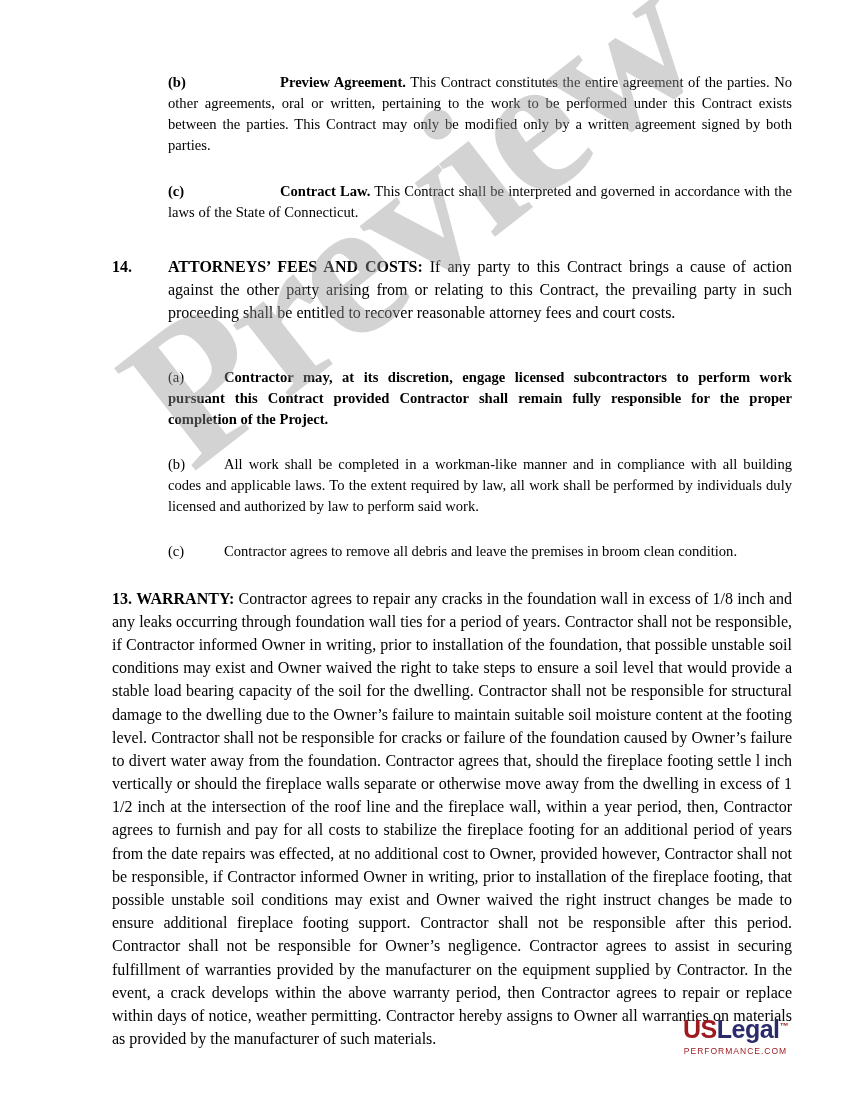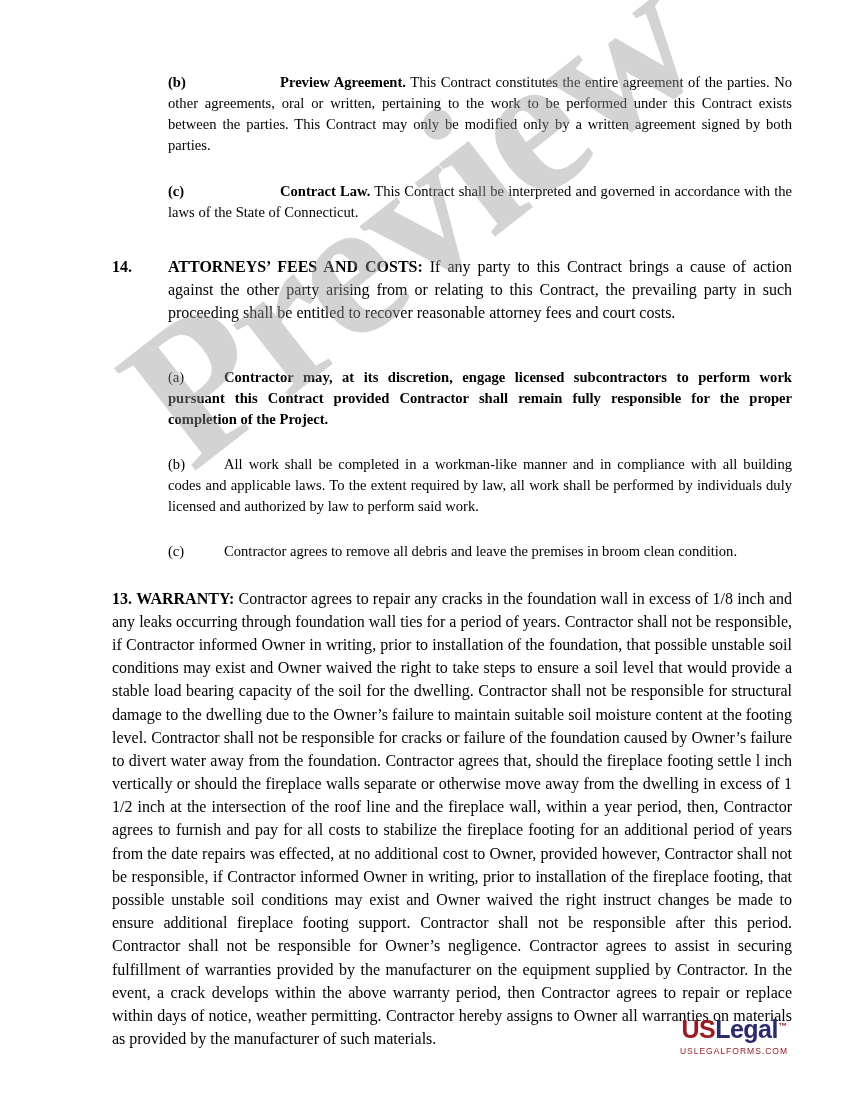--- a/index.html
+++ b/index.html
@@ -204,16 +204,16 @@
   </div>
 
   <div class="watermark">
     <div class="wm-text">Preview</div>
   </div>
 
   <div class="logo">
     <div class="logo-main">
       <span class="logo-us">US</span><span class="logo-legal">Legal</span><span class="logo-tm">™</span>
     </div>
-    <div class="logo-sub">USLEGALFORMS.COM</div>
+    <div class="logo-sub">PERFORMANCE.COM</div>
   </div>
 
 </div>
 
 </body></html>

